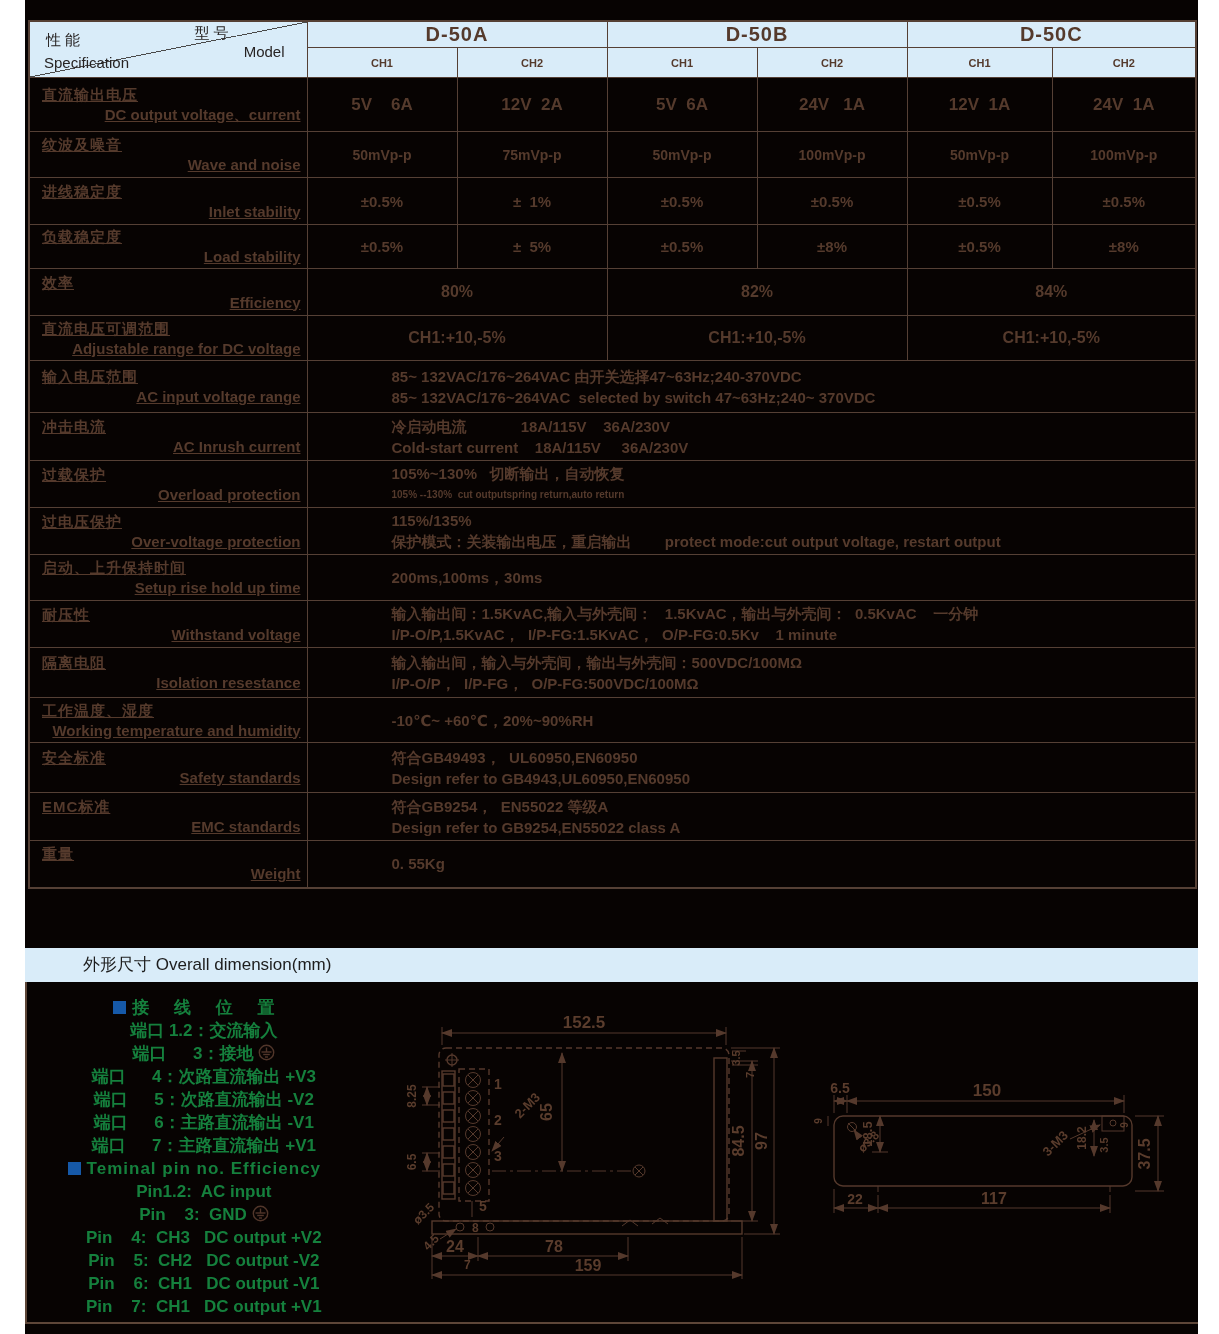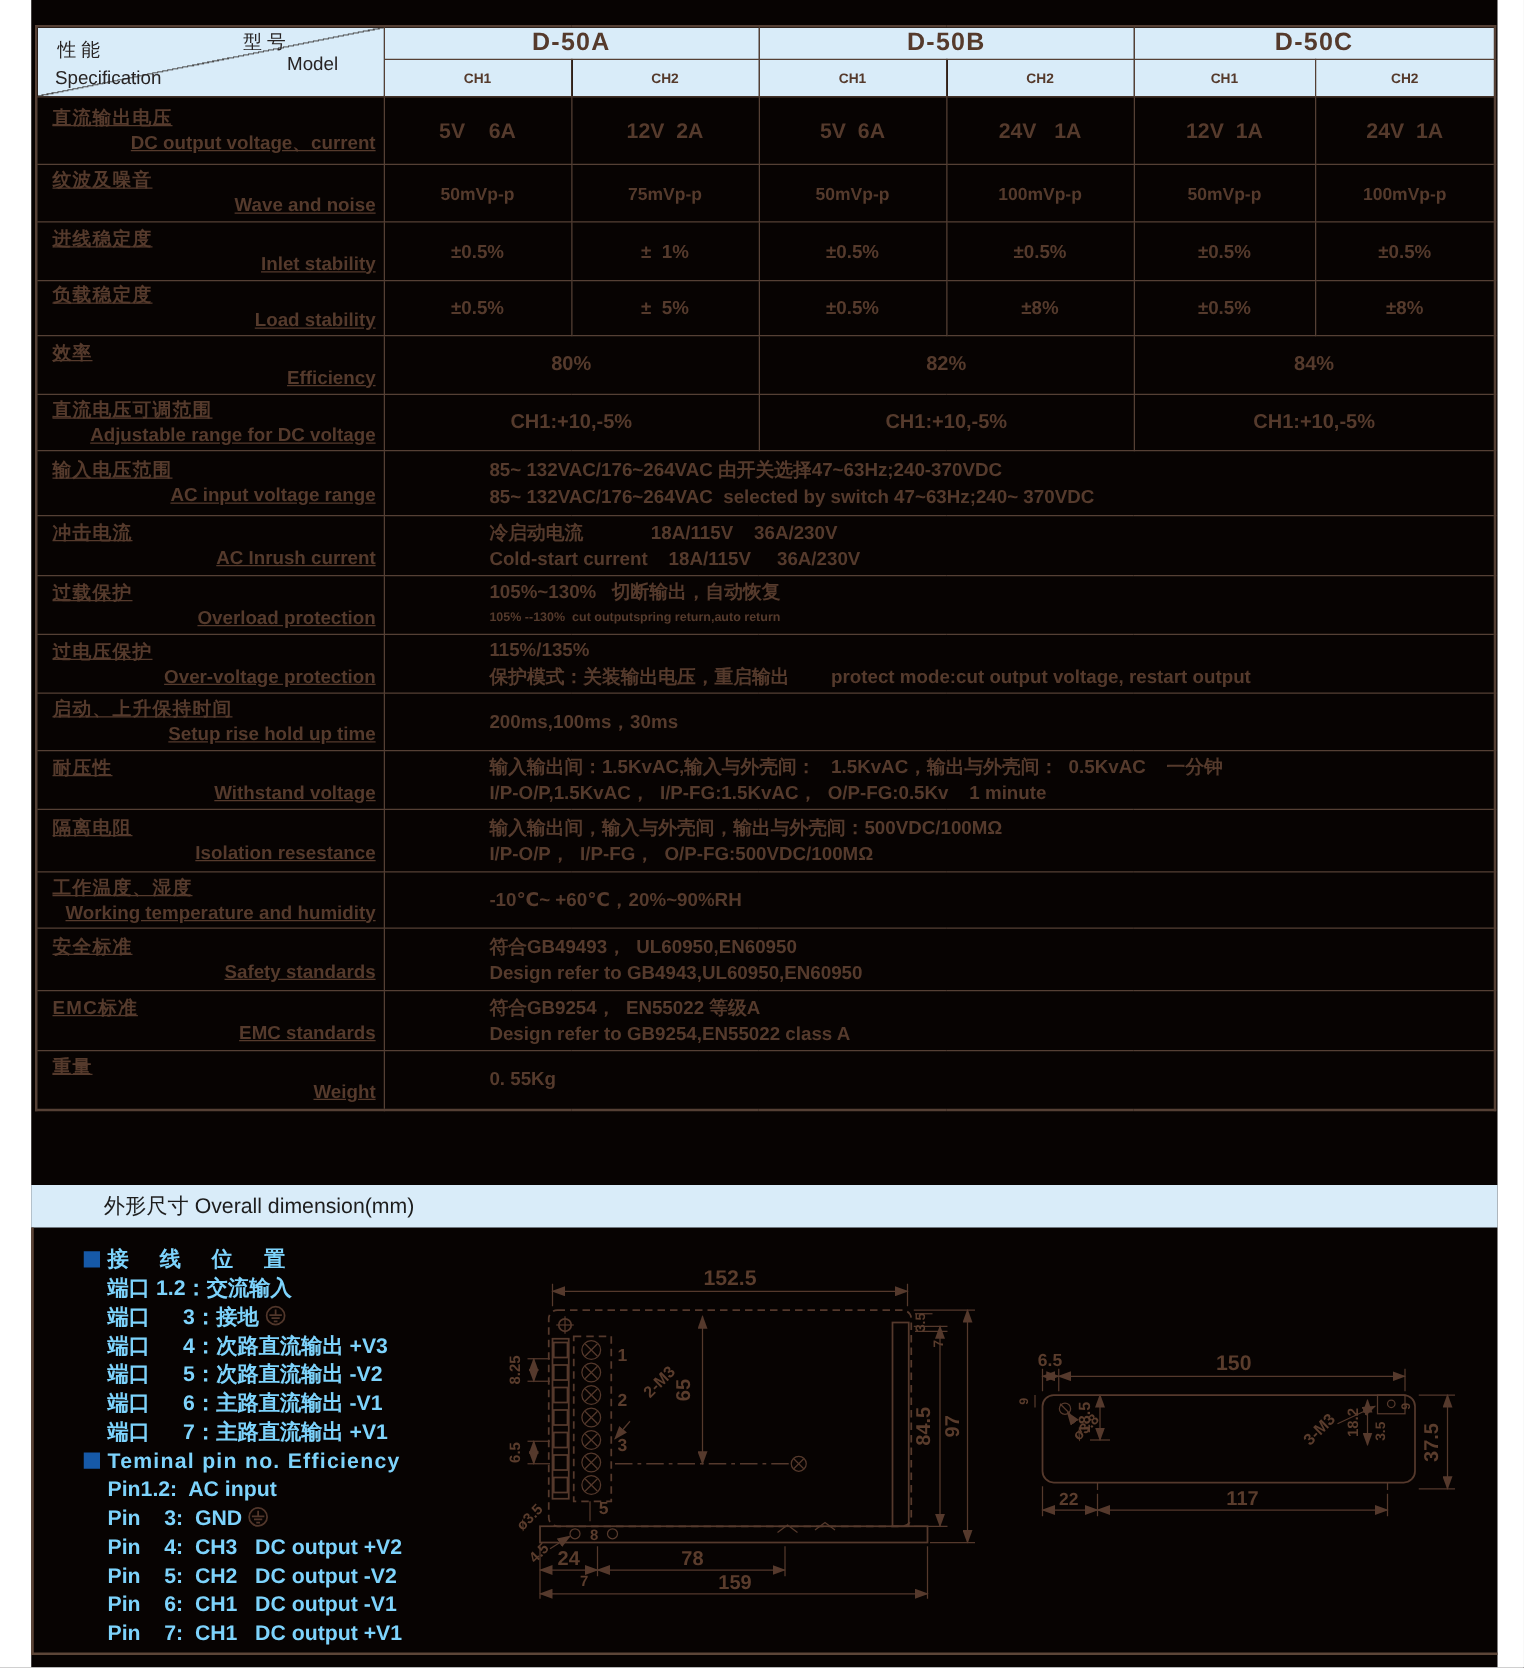--- a/index.html
+++ b/index.html
@@ -12,38 +12,38 @@
              width:1167px;border:2px solid #554035;}
   table.spec td{border:1px solid #554035;color:#553a2c;font-weight:bold;overflow:hidden;}
   td.hd{background:#d9ecf9;border:2px solid #0a0505;color:#272323;text-align:center;}
   td.hd-model{font-size:20px;font-weight:normal;letter-spacing:1px;}
   td.hd-ch{font-size:11px;font-weight:normal;margin-left:44px;}
   td.corner{position:relative;background:
       linear-gradient(to bottom right, rgba(0,0,0,0) 49.55%, #4a4a4a 49.55%, #4a4a4a 50.45%, rgba(0,0,0,0) 50.45%),
       #d9ecf9;}
   .corner span{position:absolute;font-weight:normal;color:#272323;font-size:15px;}
   .c-model-zh{top:2px;right:74px;letter-spacing:4px;}
-  .c-model-en{top:21px;right:36px;}
+  .c-model-en{top:21px;right:22px;}
   .c-spec-zh{bottom:27px;left:16px;letter-spacing:4px;}
   .c-spec-en{bottom:6px;left:14px;margin-top:29px;}
   td.lbl{padding:2px 6px 2px 12px;vertical-align:middle;text-decoration:underline;}
   .lbl .zh{font-size:15px;line-height:20px;letter-spacing:1px;}
   .lbl .en{font-size:15px;line-height:19px;font-weight:bold;text-align:right;}
   td.val{text-align:center;font-size:15px;white-space:pre;}
   tr.dcrow td.val{font-size:17px;}
   td.span2{text-align:center;font-size:16px;}
   td.full{padding:2px 6px 2px 84px;vertical-align:middle;}
   .full div{white-space:pre;font-size:15px;line-height:21px;}
 
   
   .dim-bar{position:absolute;left:0;top:948px;width:1173px;height:34px;background:#d9ecf9;
            color:#1d1d1d;font-size:17px;line-height:34px;padding-left:58px;box-sizing:border-box;}
   .dim-section{position:absolute;left:0;top:982px;width:1171px;height:340px;
                border-left:2px solid #5d4638;border-bottom:2px solid #5d4638;}
-  .pinlist{position:absolute;left:40px;top:14px;color:#7dd3fc;font-weight:bold;font-size:17px;}
+  .pinlist{position:absolute;left:40px;top:14px;color:#15803d;font-weight:bold;font-size:17px;text-align:center;}
   .pl-line{white-space:pre;line-height:23px;height:23px;}
   .pl-title{white-space:pre;line-height:23px;height:23px;letter-spacing:1px;}
   .bullet{display:inline-block;width:13px;height:13px;background:#1659a8;margin-right:6px;
           position:relative;top:1px;}
   .gicon{display:inline-block;vertical-align:-2px;}
 
   
   .drawing{position:absolute;left:375px;top:31px;}
   .drawing .ln{stroke:#55392c;stroke-width:1.4;fill:none;}
   .drawing .thin{stroke:#55392c;stroke-width:1;fill:none;}

